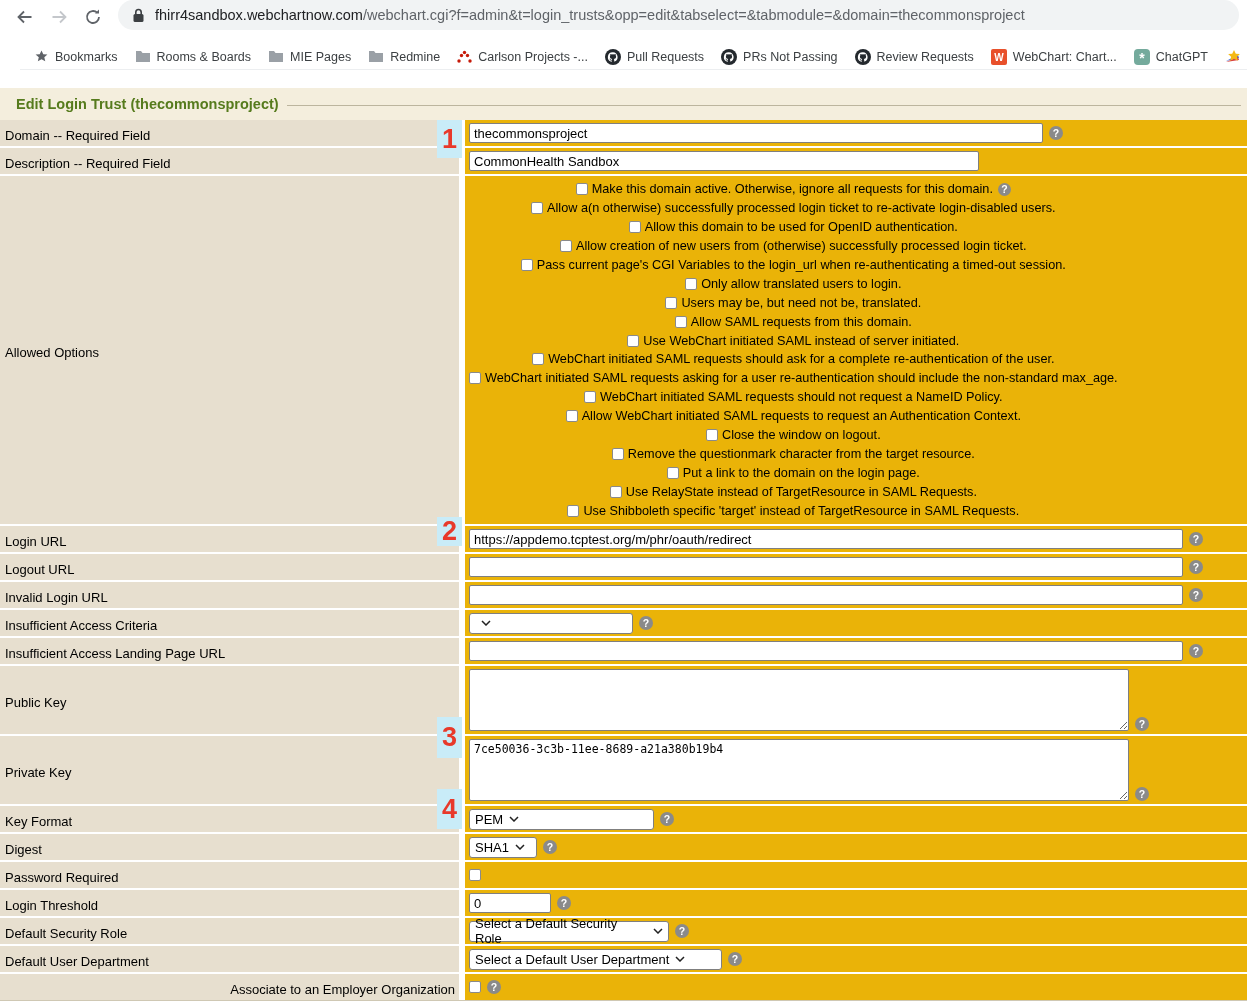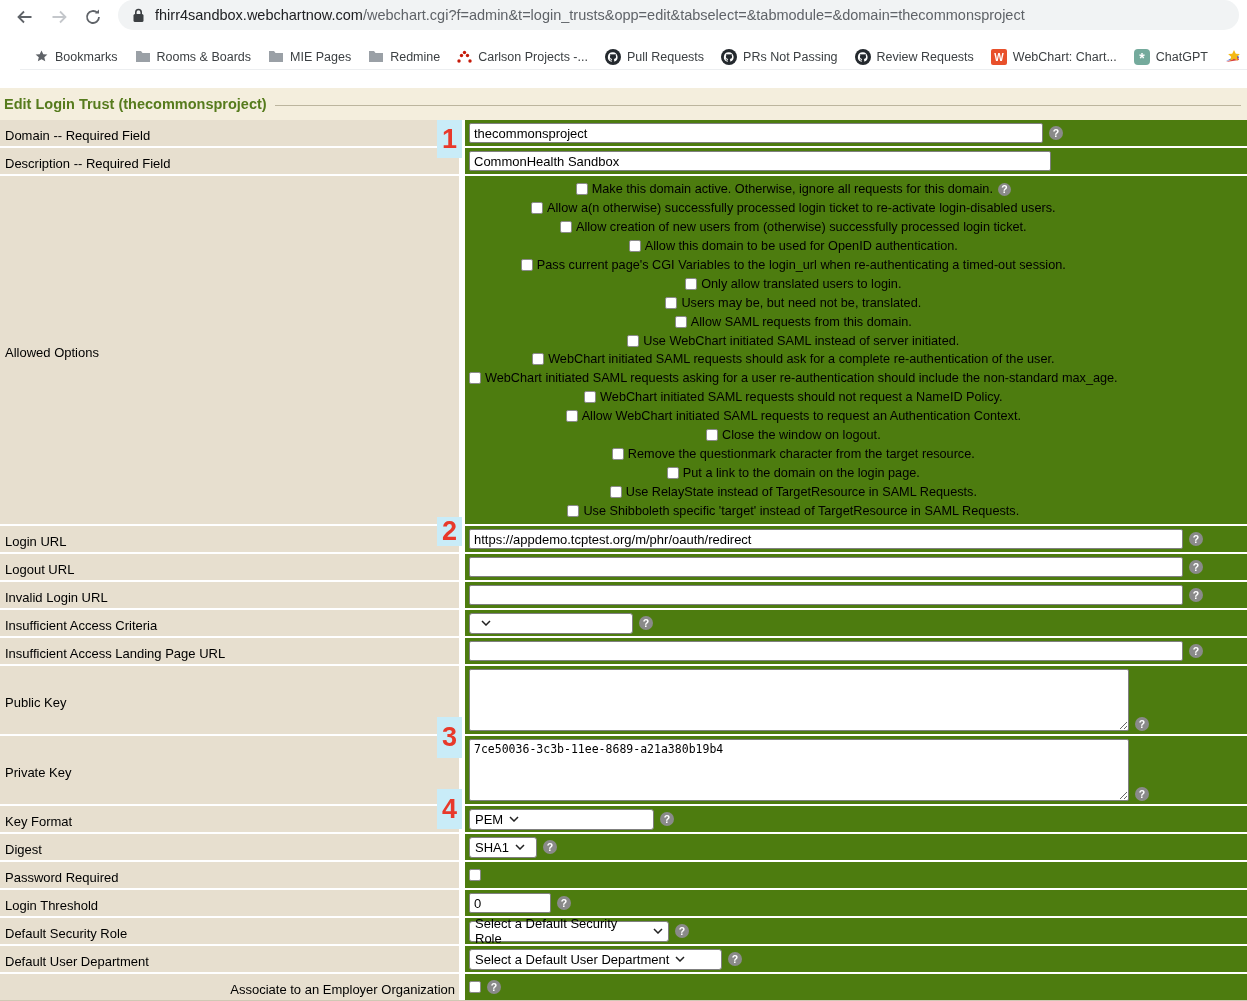--- a/index.html
+++ b/index.html
@@ -16,30 +16,30 @@
 
   .bookmarks-bar { height:26px; background:#fff; border-bottom:1px solid #eceef0;
     display:flex; align-items:center; padding:0 14px; gap:17px; overflow:hidden; white-space:nowrap;margin-left:20px; }
   .bm { display:flex; align-items:center; gap:6px; font-size:12.5px; color:#3c4043; flex:0 0 auto; }
   .bm svg { flex:0 0 auto; }
 
   
   .page { position:absolute; top:70px; left:0; width:1247px; height:915px; background:#fff; }
   .page-inner { position:absolute; top:18px; left:0; width:1247px; height:897px; background:#f4eedd; }
 
-  .title-row { display:flex; align-items:center; height:32px; padding-left:4px;text-align:right; }
+  .title-row { display:flex; align-items:center; height:32px; padding-left:16px;text-align:right; }
   .form-title { color:#567b1d; font-weight:bold; font-size:14.5px; flex:0 0 auto; }
   .legend-line { flex:1; height:1px; background:#bcb59e; margin:2px 6px 0 8px; }
 
   .ftable { background:#fff; border-bottom:1px solid #cfc8b4; }
   .row { display:flex; margin-bottom:2px; }
   .row:last-child { margin-bottom:0;text-align:right; }
   .lbl { width:459px; flex:0 0 auto; background:#e7dfcf; padding:8px 4px 3px 5px;
     font-size:13px; color:#000; margin-right:6px; }
-  .val { flex:1; background:#4d7c0f; padding:2px 4px; display:flex; align-items:flex-start; gap:6px; }
+  .val { flex:1; background:#eab308; padding:2px 4px; display:flex; align-items:flex-start; gap:6px; }
   .val.center { align-items:center; }
   .h23 .lbl, .h23 .val { min-height:23px; }
   .lbl.vcenter { display:flex; align-items:center; }
 
   input[type=text] { height:20px; border:1px solid #7f7f7f; border-radius:2px;
     font-size:13px; font-family:"Liberation Sans",sans-serif; padding:0 4px; background:#fff; }
   textarea { border:1px solid #7f7f7f; border-radius:2px; background:#fff;
     font-family:"DejaVu Sans Mono","Liberation Mono",monospace; font-size:11.5px; padding:2px 4px; resize:both; }
 
   .select { height:21px; background:#fff; border:1px solid #7f7f7f; border-radius:3px;
@@ -190,44 +190,44 @@
         <div class="lbl">Domain -- Required Field</div>
         <div class="val center">
           <input type="text" style="width: 574px;" value="thecommonsproject">
           <span class="help"></span>
         </div>
       </div>
 
       <div class="row h23">
         <div class="lbl">Description -- Required Field</div>
         <div class="val center">
-          <input type="text" style="width: 582px;" value="CommonHealth Sandbox">
+          <input type="text" style="width: 510px;" value="CommonHealth Sandbox">
         </div>
       </div>
 
       <div class="row">
         <div class="lbl vcenter">Allowed Options</div>
         <div class="val">
           <div class="opt-list">
             <div class="opt">
                 <span class="cb"></span>
                 <span>Make this domain active. Otherwise, ignore all requests for this domain.</span>
                 <span class="help"></span>
               </div>
             <div class="opt">
                 <span class="cb"></span>
                 <span>Allow a(n otherwise) successfully processed login ticket to re-activate login-disabled users.</span>
               </div>
             <div class="opt">
                 <span class="cb"></span>
+                <span>Allow this domain to be used for OpenID authentication.</span>
+              </div>
+            <div class="opt">
+                <span class="cb"></span>
                 <span>Allow creation of new users from (otherwise) successfully processed login ticket.</span>
-              </div>
-            <div class="opt">
-                <span class="cb"></span>
-                <span>Allow this domain to be used for OpenID authentication.</span>
               </div>
             <div class="opt">
                 <span class="cb"></span>
                 <span>Pass current page's CGI Variables to the login_url when re-authenticating a timed-out session.</span>
               </div>
             <div class="opt">
                 <span class="cb"></span>
                 <span>Only allow translated users to login.</span>
               </div>
             <div class="opt">

